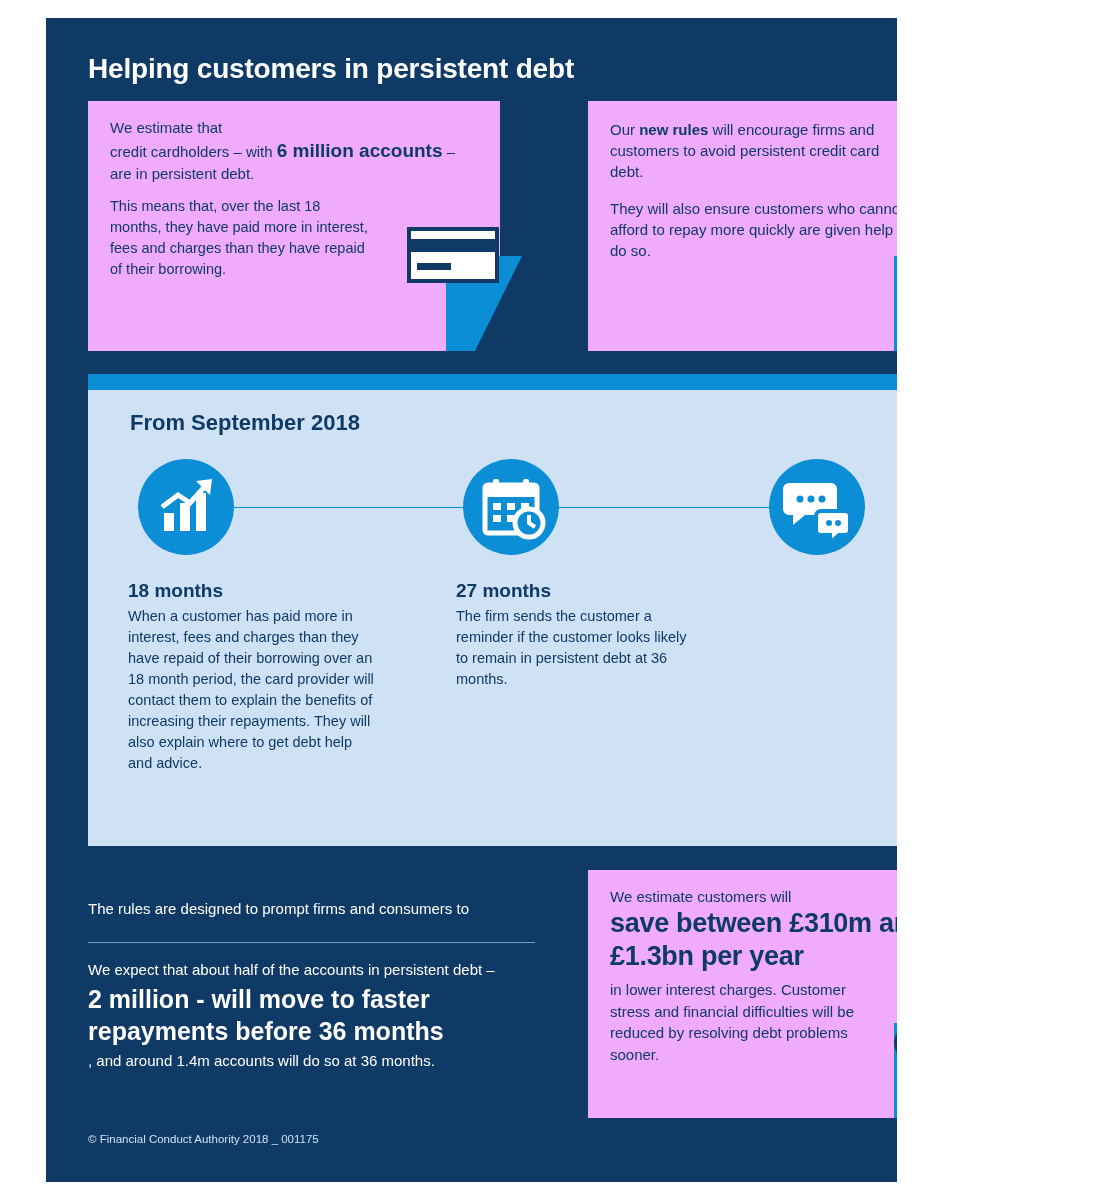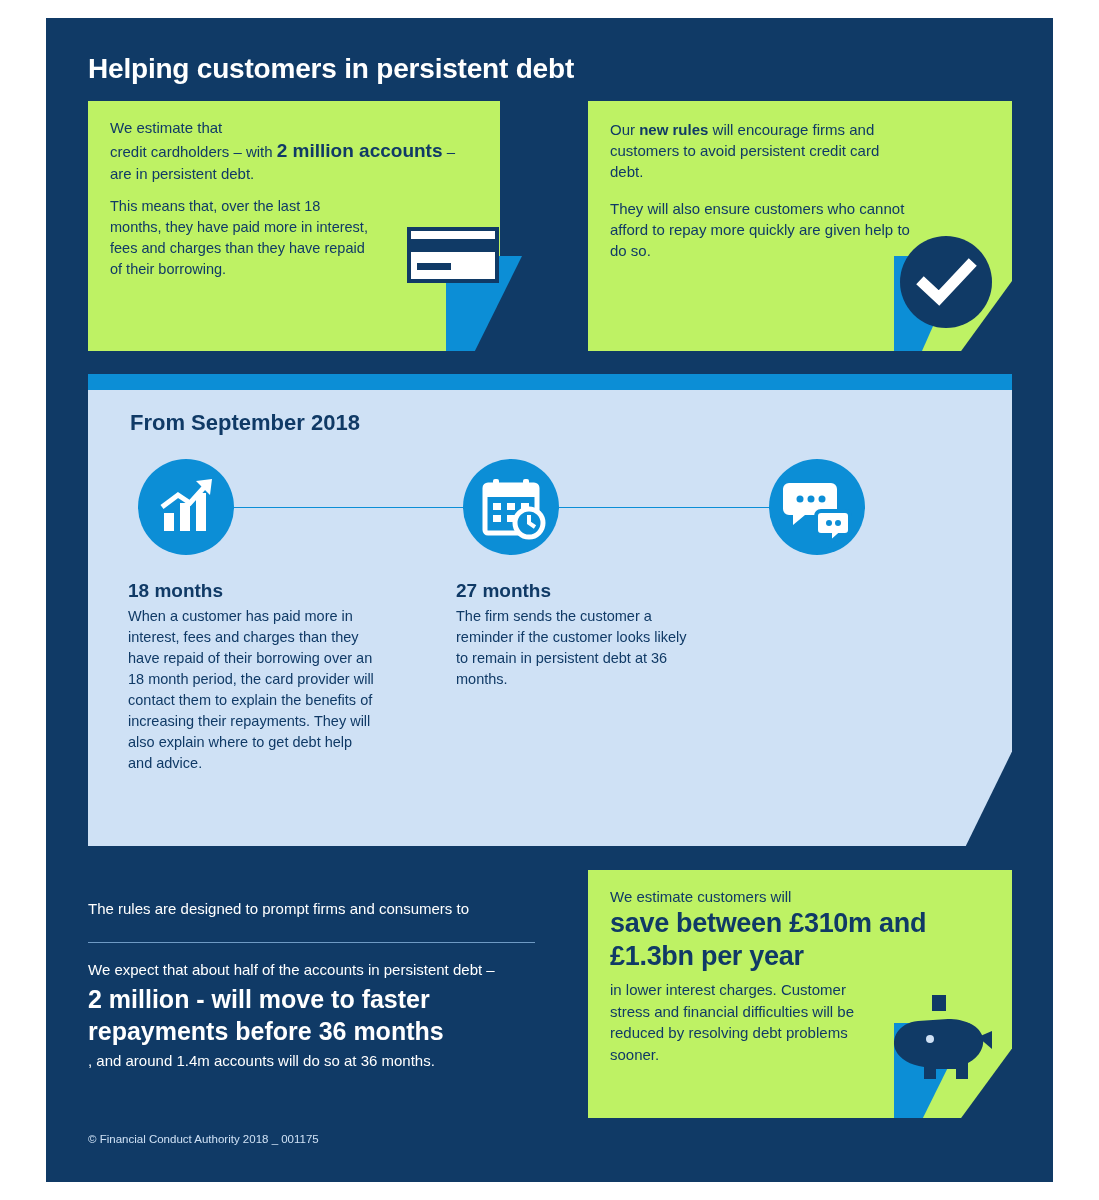--- a/index.html
+++ b/index.html
@@ -5,21 +5,21 @@
   html, body {
     margin: 0;
     padding: 0;
     background: #ffffff;
   }
   body {
     font-family: "Liberation Sans", sans-serif;
   }
   #poster {
     position: relative;
-    width: 1099px;
+    width: 897px;
     height: 1200px;
     background: #ffffff;
     overflow: hidden;
   }
   .canvas {
     position: absolute;
     left: 46px;
     top: 18px;
     width: 1007px;
     height: 1164px;
@@ -31,21 +31,21 @@
     left: 42px;
     top: 35px;
     color: #ffffff;
     font-size: 28px;
     font-weight: bold;
     letter-spacing: -0.2px;
   }
   
   .card {
     position: absolute;
-    background: #bef264;
+    background: #f0abfc;
     color: #103a66;
   }
   .card .inner {
     position: absolute;
     left: 0; top: 0; right: 0; bottom: 0;
     padding: 18px 22px;
     box-sizing: border-box;
   }
   
   .notch-br {
@@ -295,21 +295,21 @@
 <body>
 
 <div id="poster">
   <div class="canvas">
 
     <div class="title">Helping customers in persistent debt</div>
 
     <div class="card notch-br" id="card-estimate">
       <div class="inner">
         <p class="lead">We estimate that</p>
-        <p class="mid"><span>credit cardholders – with </span><b>2 million accounts</b><span> – are in persistent debt.</span></p>
+        <p class="mid"><span>credit cardholders – with </span><b>6 million accounts</b><span> – are in persistent debt.</span></p>
         <p class="body">This  means that, over the last 18 months, they have paid more in interest, fees and charges than they have repaid of their  borrowing.</p>
       </div>
     </div>
     <div class="flag1"></div>
     <svg class="creditcard" viewBox="0 0 100 68">
       <path d="M6 6 L94 6 L94 58 L6 58 Z" fill="#ffffff" stroke="#103a66" stroke-width="4"></path>
       <rect x="6" y="16" width="88" height="13" fill="#103a66"></rect>
       <rect x="14" y="40" width="34" height="7" fill="#103a66"></rect>
       <path d="M6 58 L94 58 L80 68 L0 68 Z" fill="#0c8ed6" opacity="0"></path>
     </svg>

